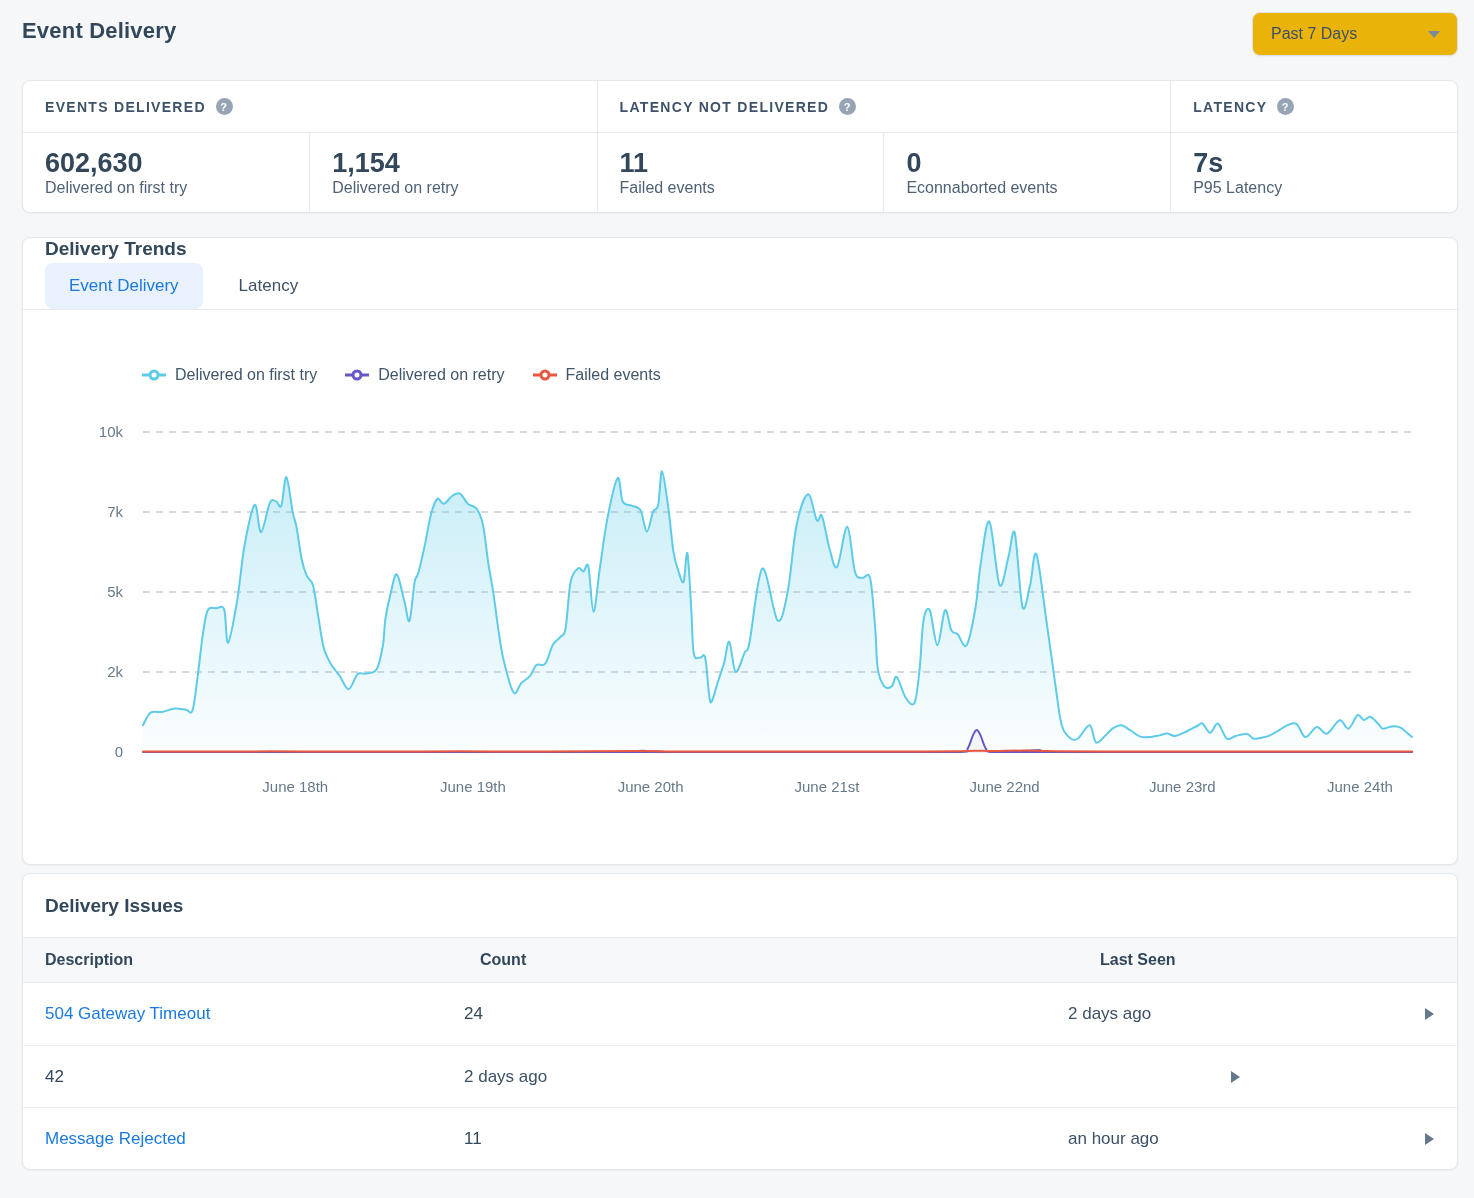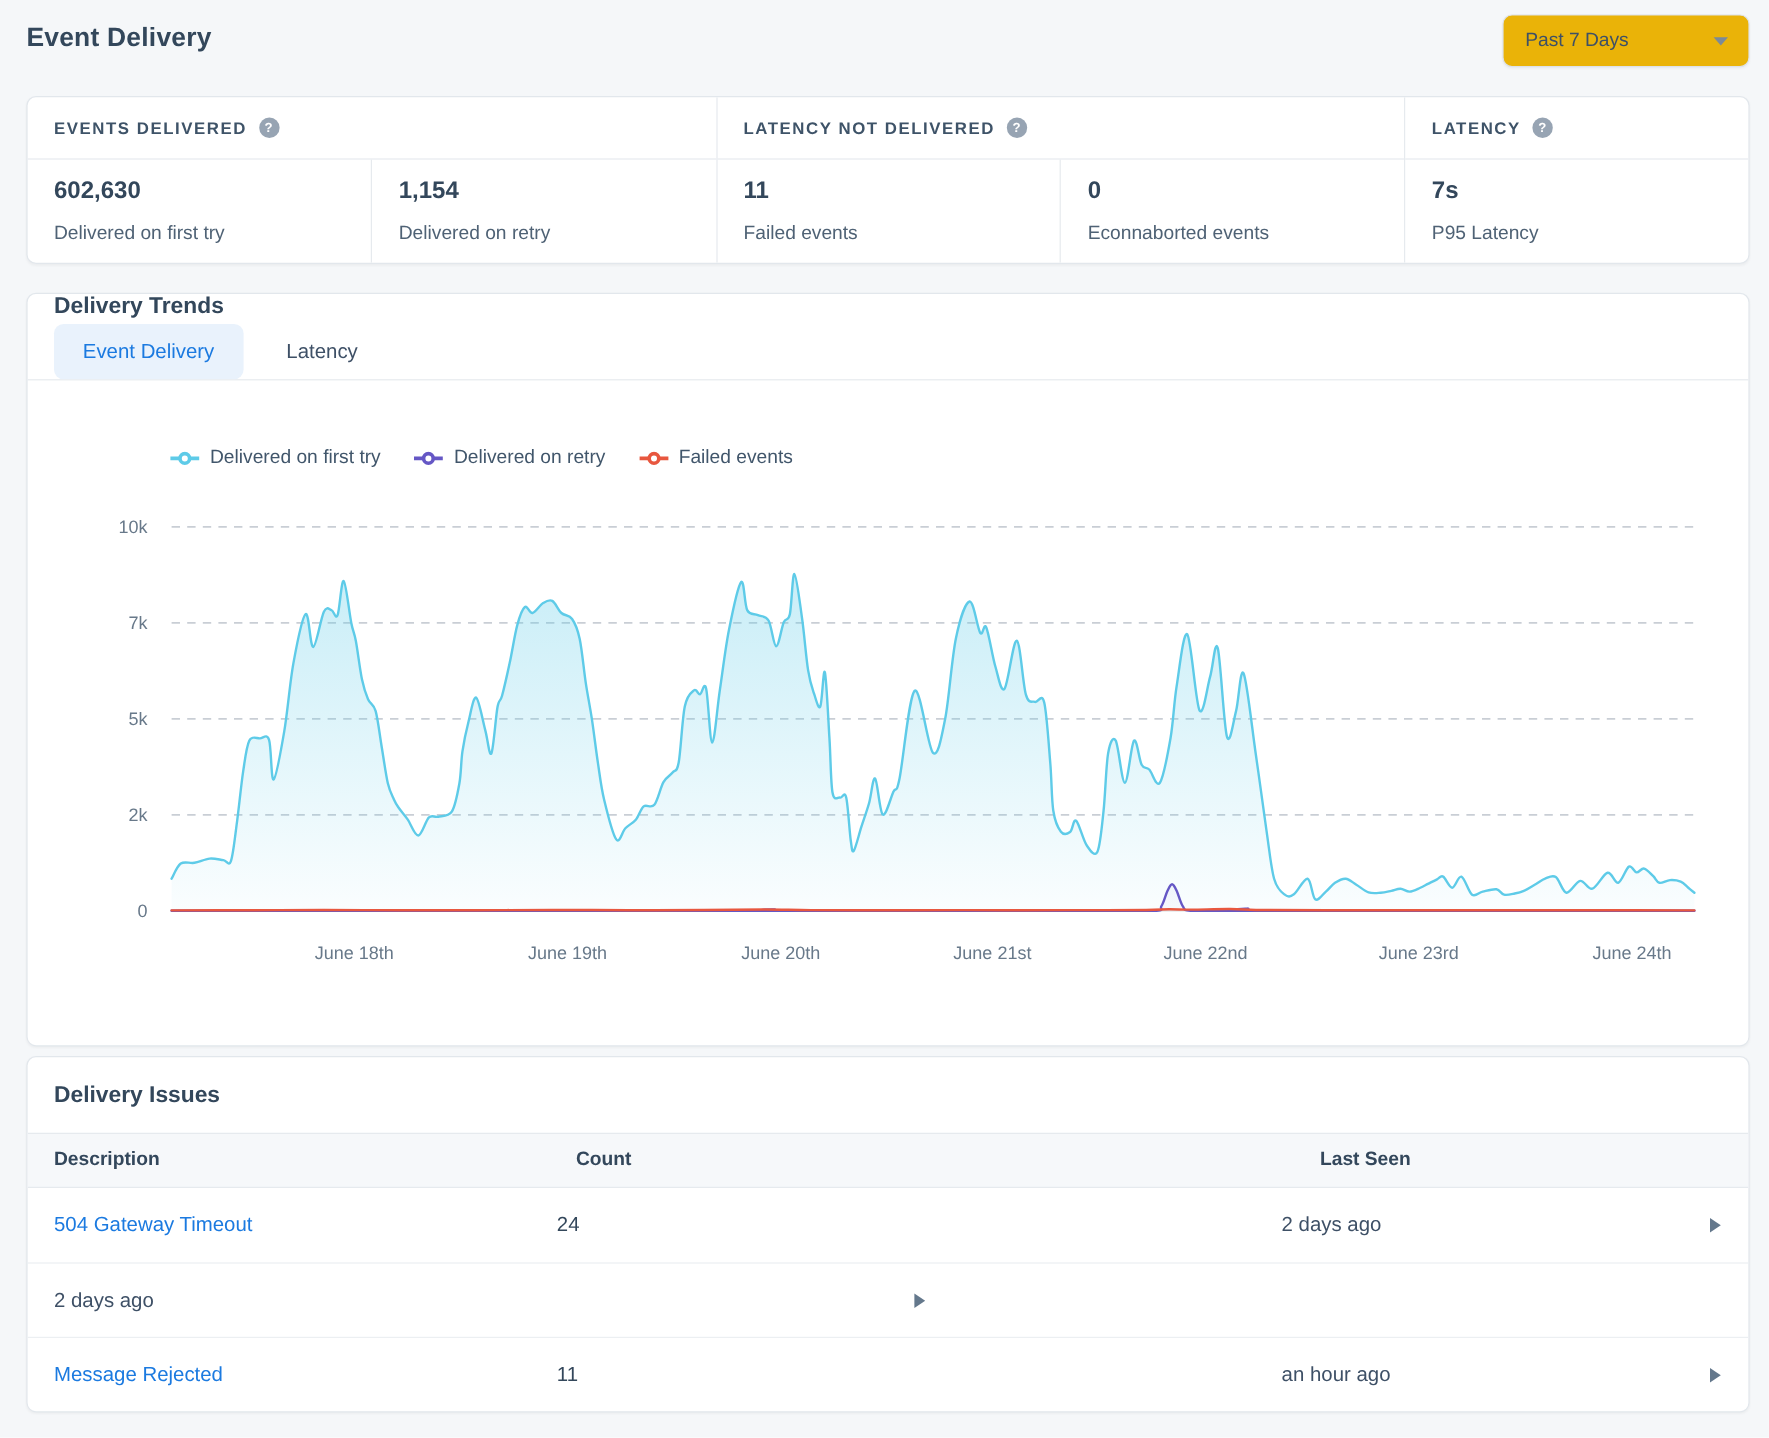--- a/index.html
+++ b/index.html
@@ -34,21 +34,21 @@
     font-size:14px; font-weight:700; letter-spacing:1.3px; color:#3e5368;
   }
   .help {
     width:17px; height:17px; border-radius:50%; background:#97a4b3; color:#fff;
     font-size:11px; font-weight:700; display:flex; align-items:center; justify-content:center;
     cursor:pointer; flex:0 0 auto;
   }
   .stat-body { display:flex; flex:1; }
   .metric { flex:1; padding:15px 22px; }
   .metric + .metric { border-left:1px solid #e6eaee; }
-  .metric-value { font-size:20px; font-weight:700; color:#33475b; margin-bottom:15px; }
+  .metric-value { font-size:27px; font-weight:700; color:#33475b; margin-bottom:0; }
   .metric-label { font-size:16px; color:#4f6275; }
 
   
   .chart-card { margin-bottom:8px; padding-bottom:56px; }
   .chart-head { height:72px; display:flex; align-items:flex-start; justify-content:space-between; padding:0 22px; border-bottom:1px solid #e6eaee;flex-direction:column; }
   .chart-title { font-size:19px; font-weight:700; color:#33475b; }
   .tabs { display:flex; align-items:center; gap:12px; }
   .tab { padding:13px 24px; font-size:17px; border-radius:8px; cursor:pointer; color:#3e5066; }
   .tab.active { background:#e9f2fc; color:#1b7ae0; }
   .legend { display:flex; gap:27px; margin:56px 0 0 118px; align-items:center; }
@@ -211,20 +211,21 @@
     <div class="link">504 Gateway Timeout</div>
     <div class="count">24</div>
     <div class="seen">2 days ago</div>
     <div class="chev">
       <svg width="12" height="14">
           <polygon points="2,1 11,7 2,13" fill="#64788c"></polygon>
         </svg>
     </div>
   </div>
   <div class="tbl-row">
+    <div class="count">42</div>
     <div class="seen">2 days ago</div>
     <div class="chev">
       <svg width="12" height="14">
           <polygon points="2,1 11,7 2,13" fill="#64788c"></polygon>
         </svg>
     </div>
   </div>
   <div class="tbl-row">
     <div class="link">Message Rejected</div>
     <div class="count">11</div>

